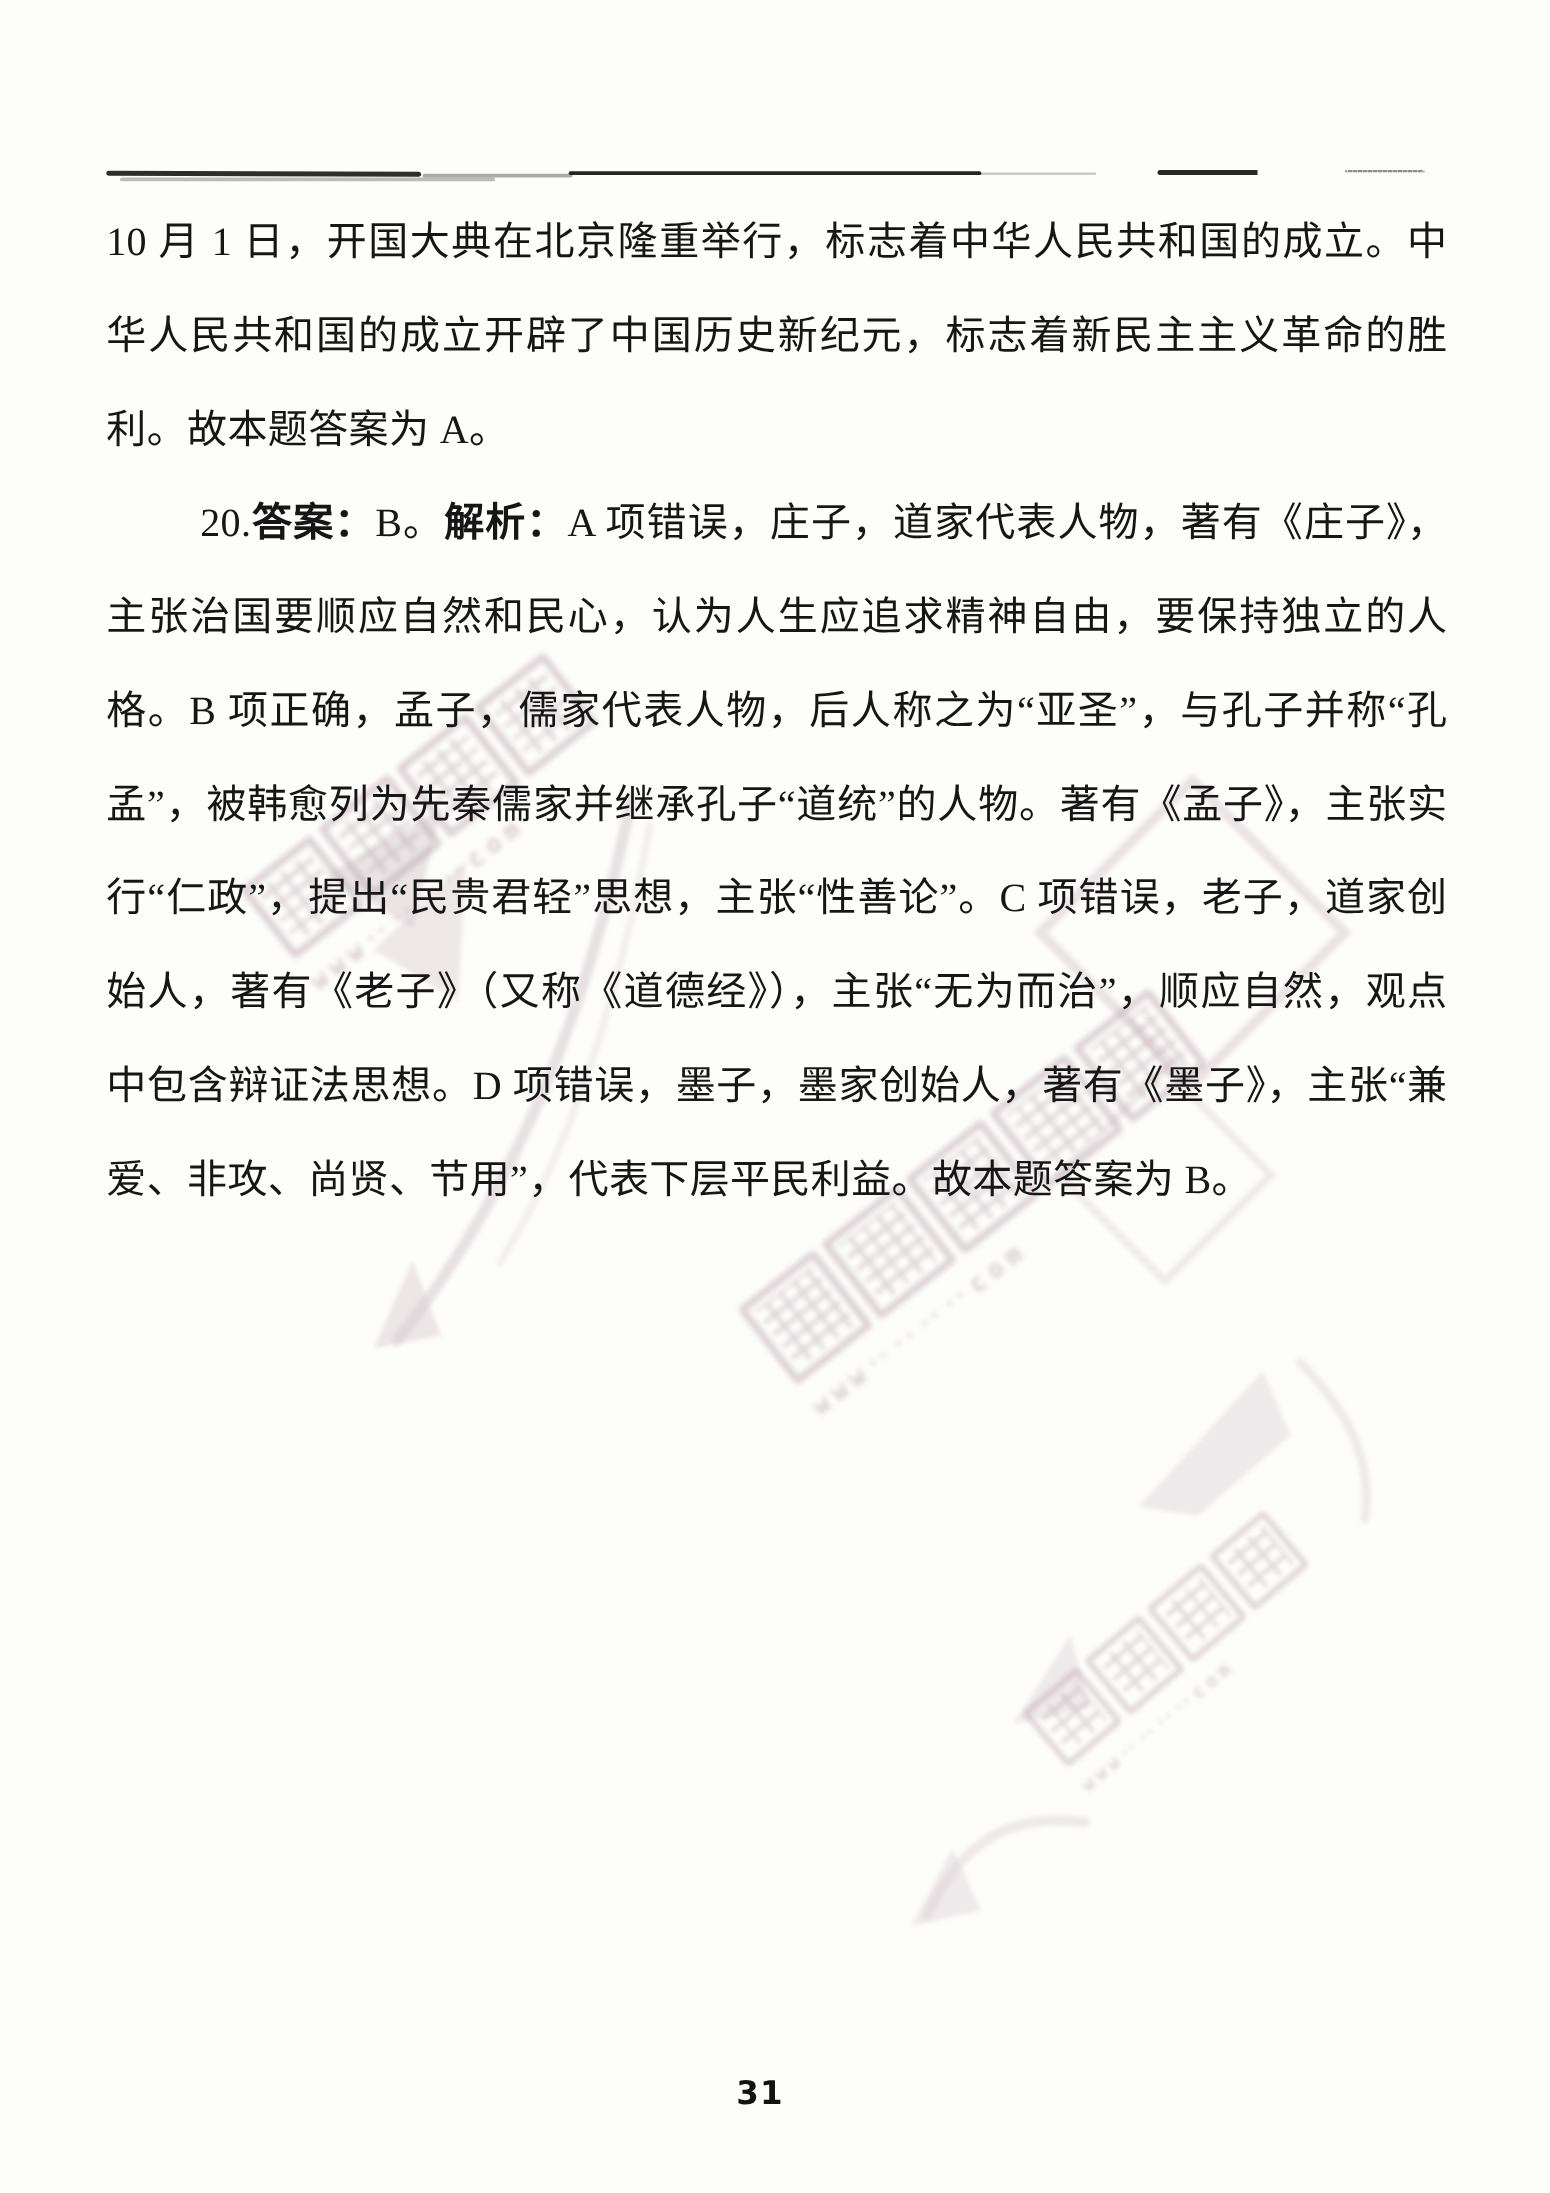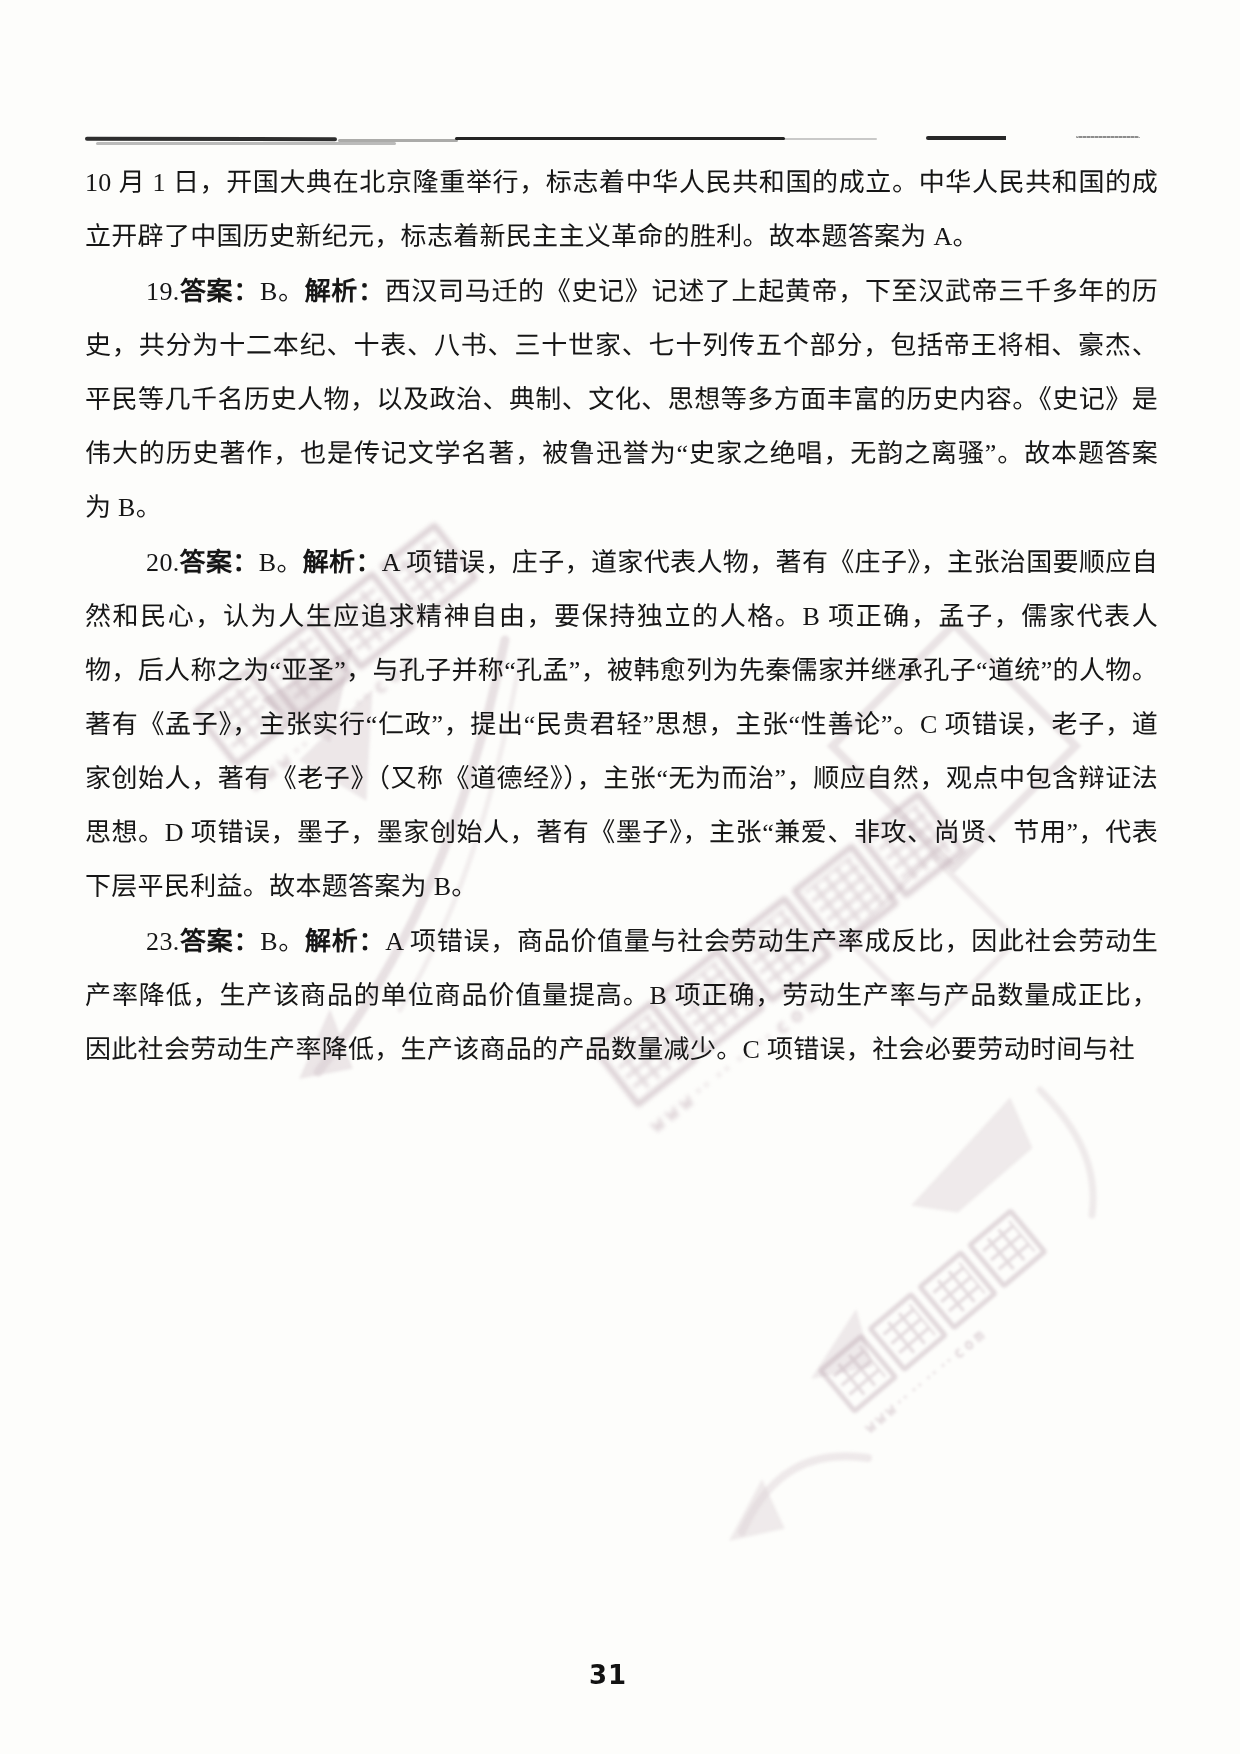--- a/index.html
+++ b/index.html
@@ -50,21 +50,21 @@
   .wurl{
     margin-top:8px;font-family:"DejaVu Sans Mono","Liberation Mono",monospace;
     font-size:20px;letter-spacing:6px;font-weight:700;white-space:nowrap;
   }
   .s-c .wurl{font-size:15px;letter-spacing:4px;}
   .wm-svg{position:absolute;left:0;top:0;filter:blur(1.8px);opacity:.5;}
 
   
   .textcol{
     position:absolute;left:85px;top:156px;width:1073px;
-    font-size:26px;line-height:54px;color:var(--ink);
+    font-size:32px;line-height:75px;color:var(--ink);
     text-align:justify;text-justify:inter-character;letter-spacing:.3px;
   }
   .para{margin:0;}
   .para.indent{text-indent:2.35em;}
   .seg.bold{font-family:"DejaVu Sans","Liberation Sans",sans-serif;font-weight:700;}
 
   
   .pageno{
     position:absolute;left:0;top:1660px;width:1240px;
     text-align:center;font-size:26px;font-weight:700;
@@ -138,20 +138,18 @@
           <i></i>
           <i></i>
           <i></i>
       </div>
       <div class="wurl">www‥‥‥‥com</div>
     </div>
   </div>
 
   <main class="textcol">
       <p class="para"><span class="seg">10 月 1 日，开国大典在北京隆重举行，标志着中华人民共和国的成立。中华人民共和国的成立开辟了中国历史新纪元，标志着新民主主义革命的胜利。故本题答案为 A。</span></p>
-      <p class="para indent"><span class="seg">19.</span><span class="seg bold">答案：</span><span class="seg">B。</span><span class="seg bold">解析：</span><span class="seg">西汉司马迁的《史记》记述了上起黄帝，下至汉武帝三千多年的历史，共分为十二本纪、十表、八书、三十世家、七十列传五个部分，包括帝王将相、豪杰、平民等几千名历史人物，以及政治、典制、文化、思想等多方面丰富的历史内容。《史记》是伟大的历史著作，也是传记文学名著，被鲁迅誉为“史家之绝唱，无韵之离骚”。故本题答案为 B。</span></p>
       <p class="para indent"><span class="seg">20.</span><span class="seg bold">答案：</span><span class="seg">B。</span><span class="seg bold">解析：</span><span class="seg">A 项错误，庄子，道家代表人物，著有《庄子》，主张治国要顺应自然和民心，认为人生应追求精神自由，要保持独立的人格。B 项正确，孟子，儒家代表人物，后人称之为“亚圣”，与孔子并称“孔孟”，被韩愈列为先秦儒家并继承孔子“道统”的人物。著有《孟子》，主张实行“仁政”，提出“民贵君轻”思想，主张“性善论”。C 项错误，老子，道家创始人，著有《老子》（又称《道德经》），主张“无为而治”，顺应自然，观点中包含辩证法思想。D 项错误，墨子，墨家创始人，著有《墨子》，主张“兼爱、非攻、尚贤、节用”，代表下层平民利益。故本题答案为 B。</span></p>
-      <p class="para indent"><span class="seg">23.</span><span class="seg bold">答案：</span><span class="seg">B。</span><span class="seg bold">解析：</span><span class="seg">A 项错误，商品价值量与社会劳动生产率成反比，因此社会劳动生产率降低，生产该商品的单位商品价值量提高。B 项正确，劳动生产率与产品数量成正比，因此社会劳动生产率降低，生产该商品的产品数量减少。C 项错误，社会必要劳动时间与社</span></p>
     </main>
 
   <div class="pageno">31</div>
 
 </div>
 
 </body></html>

